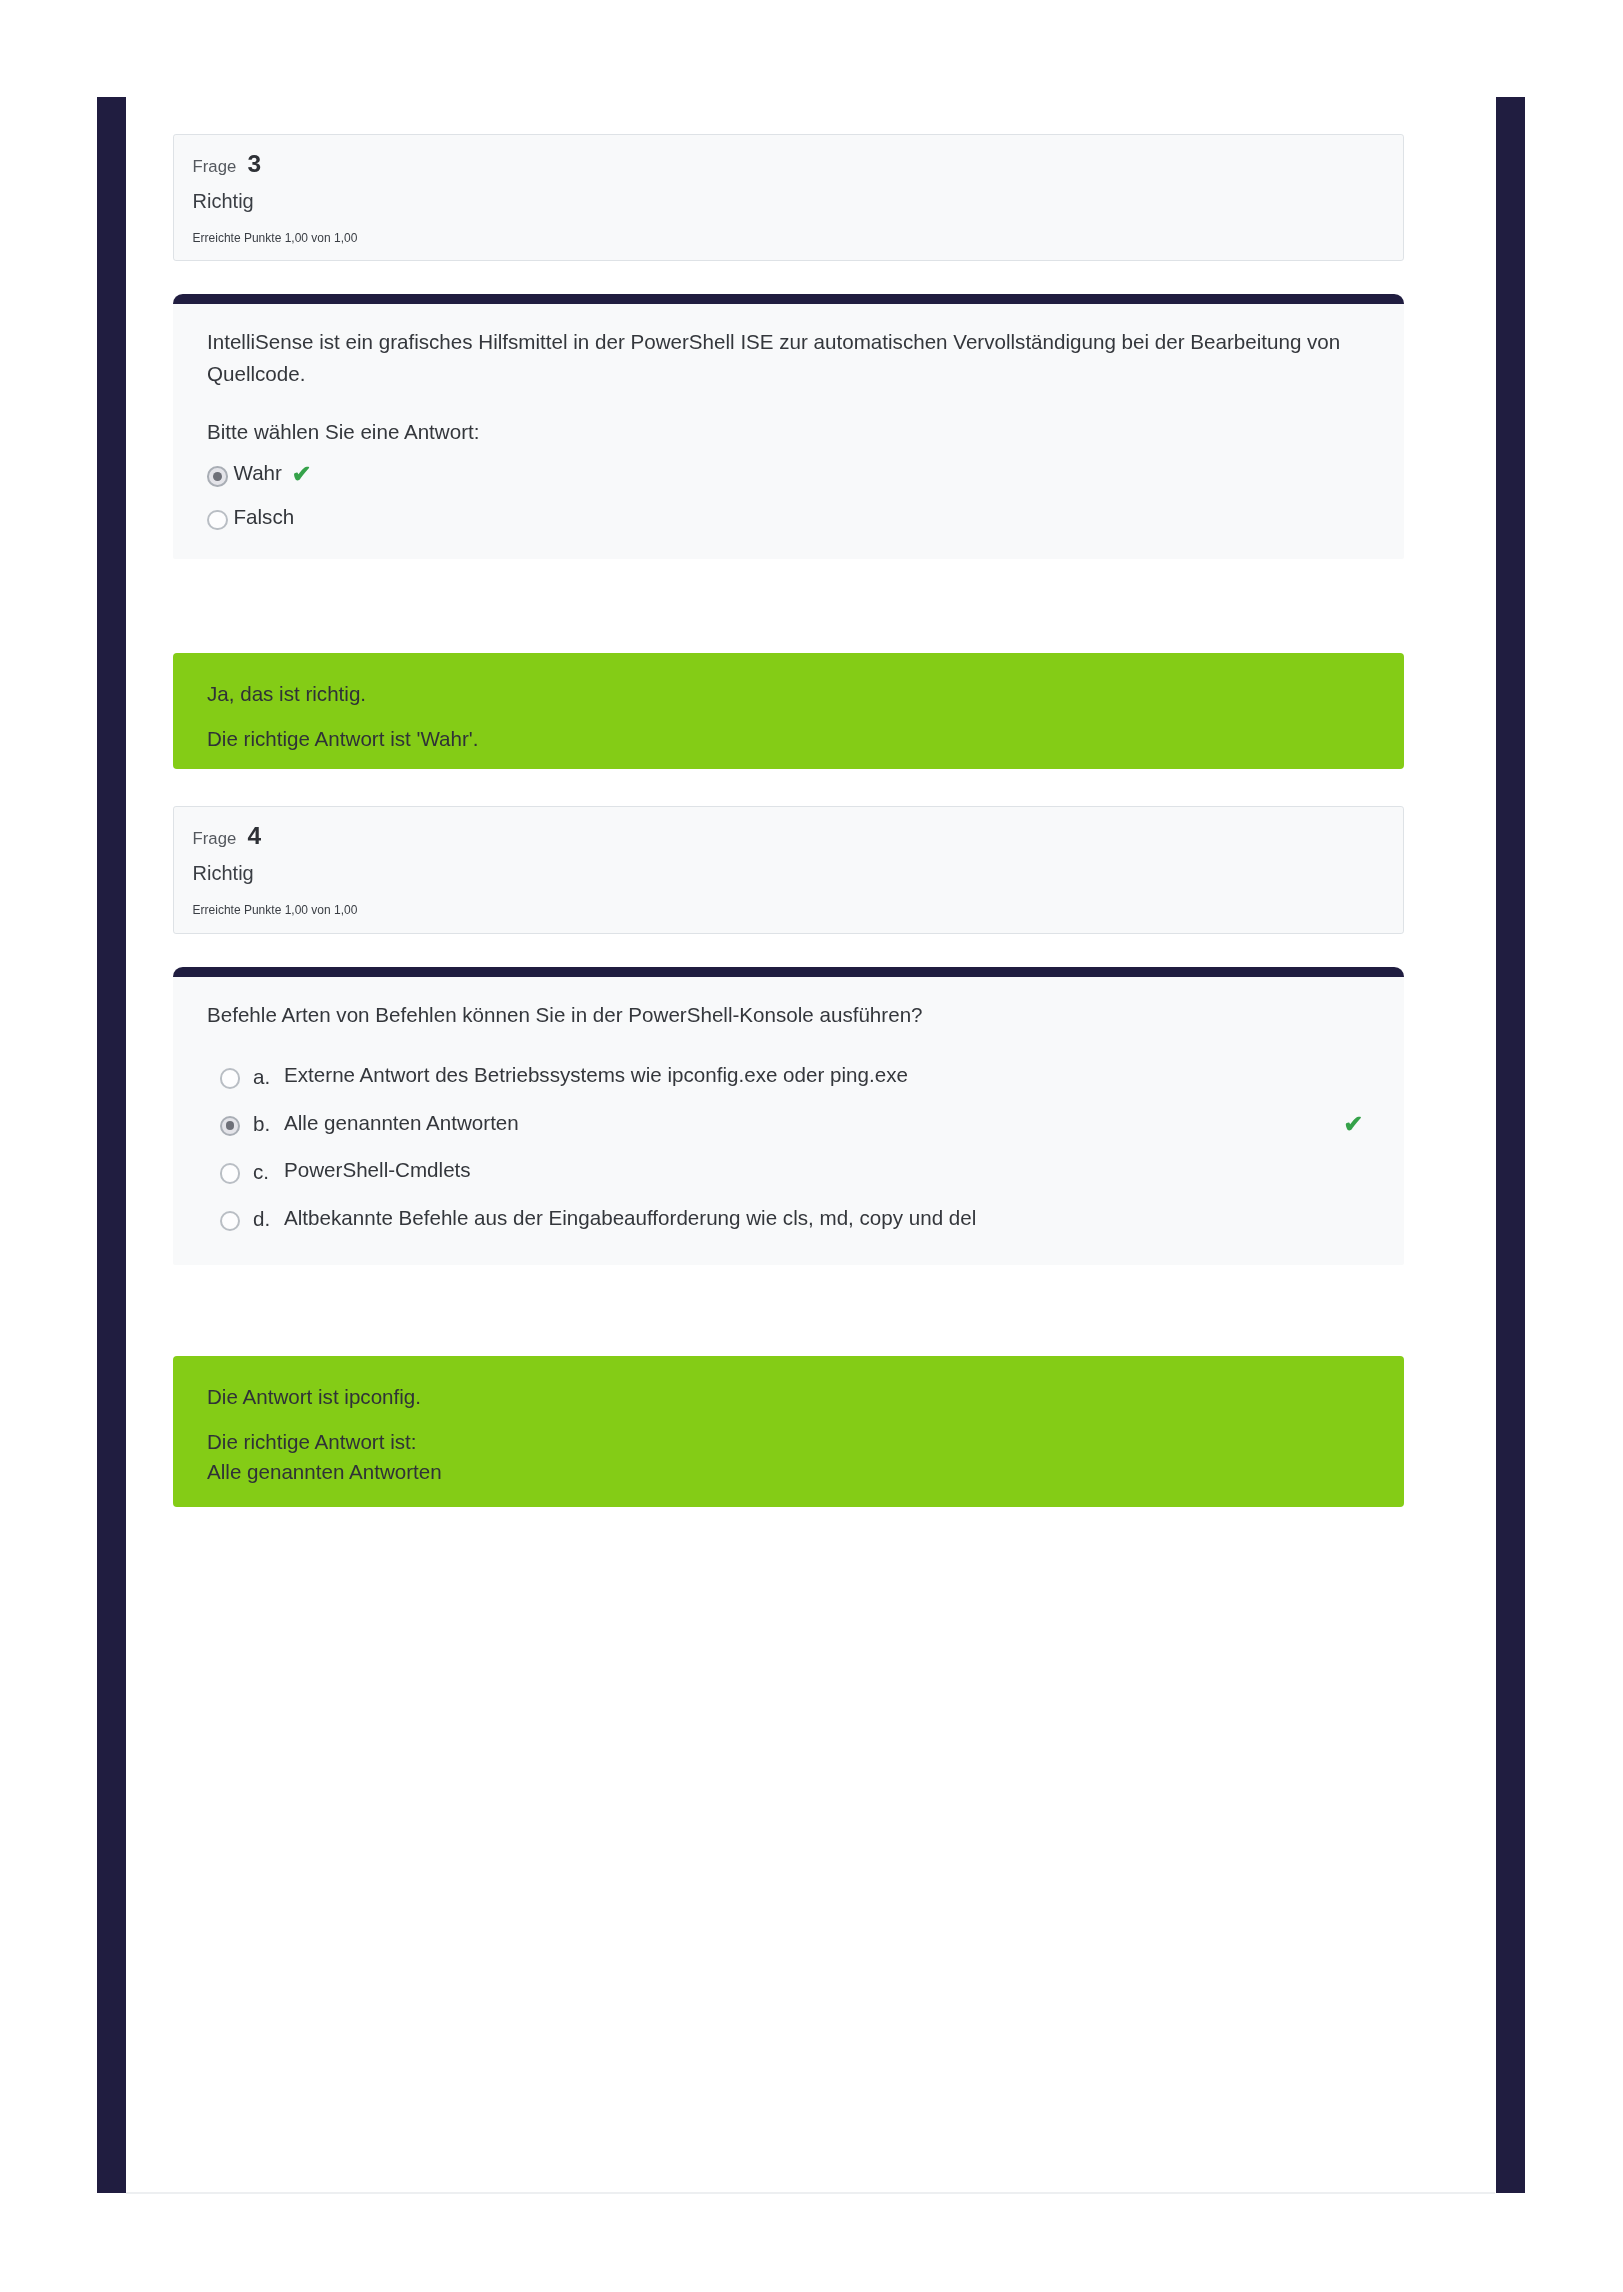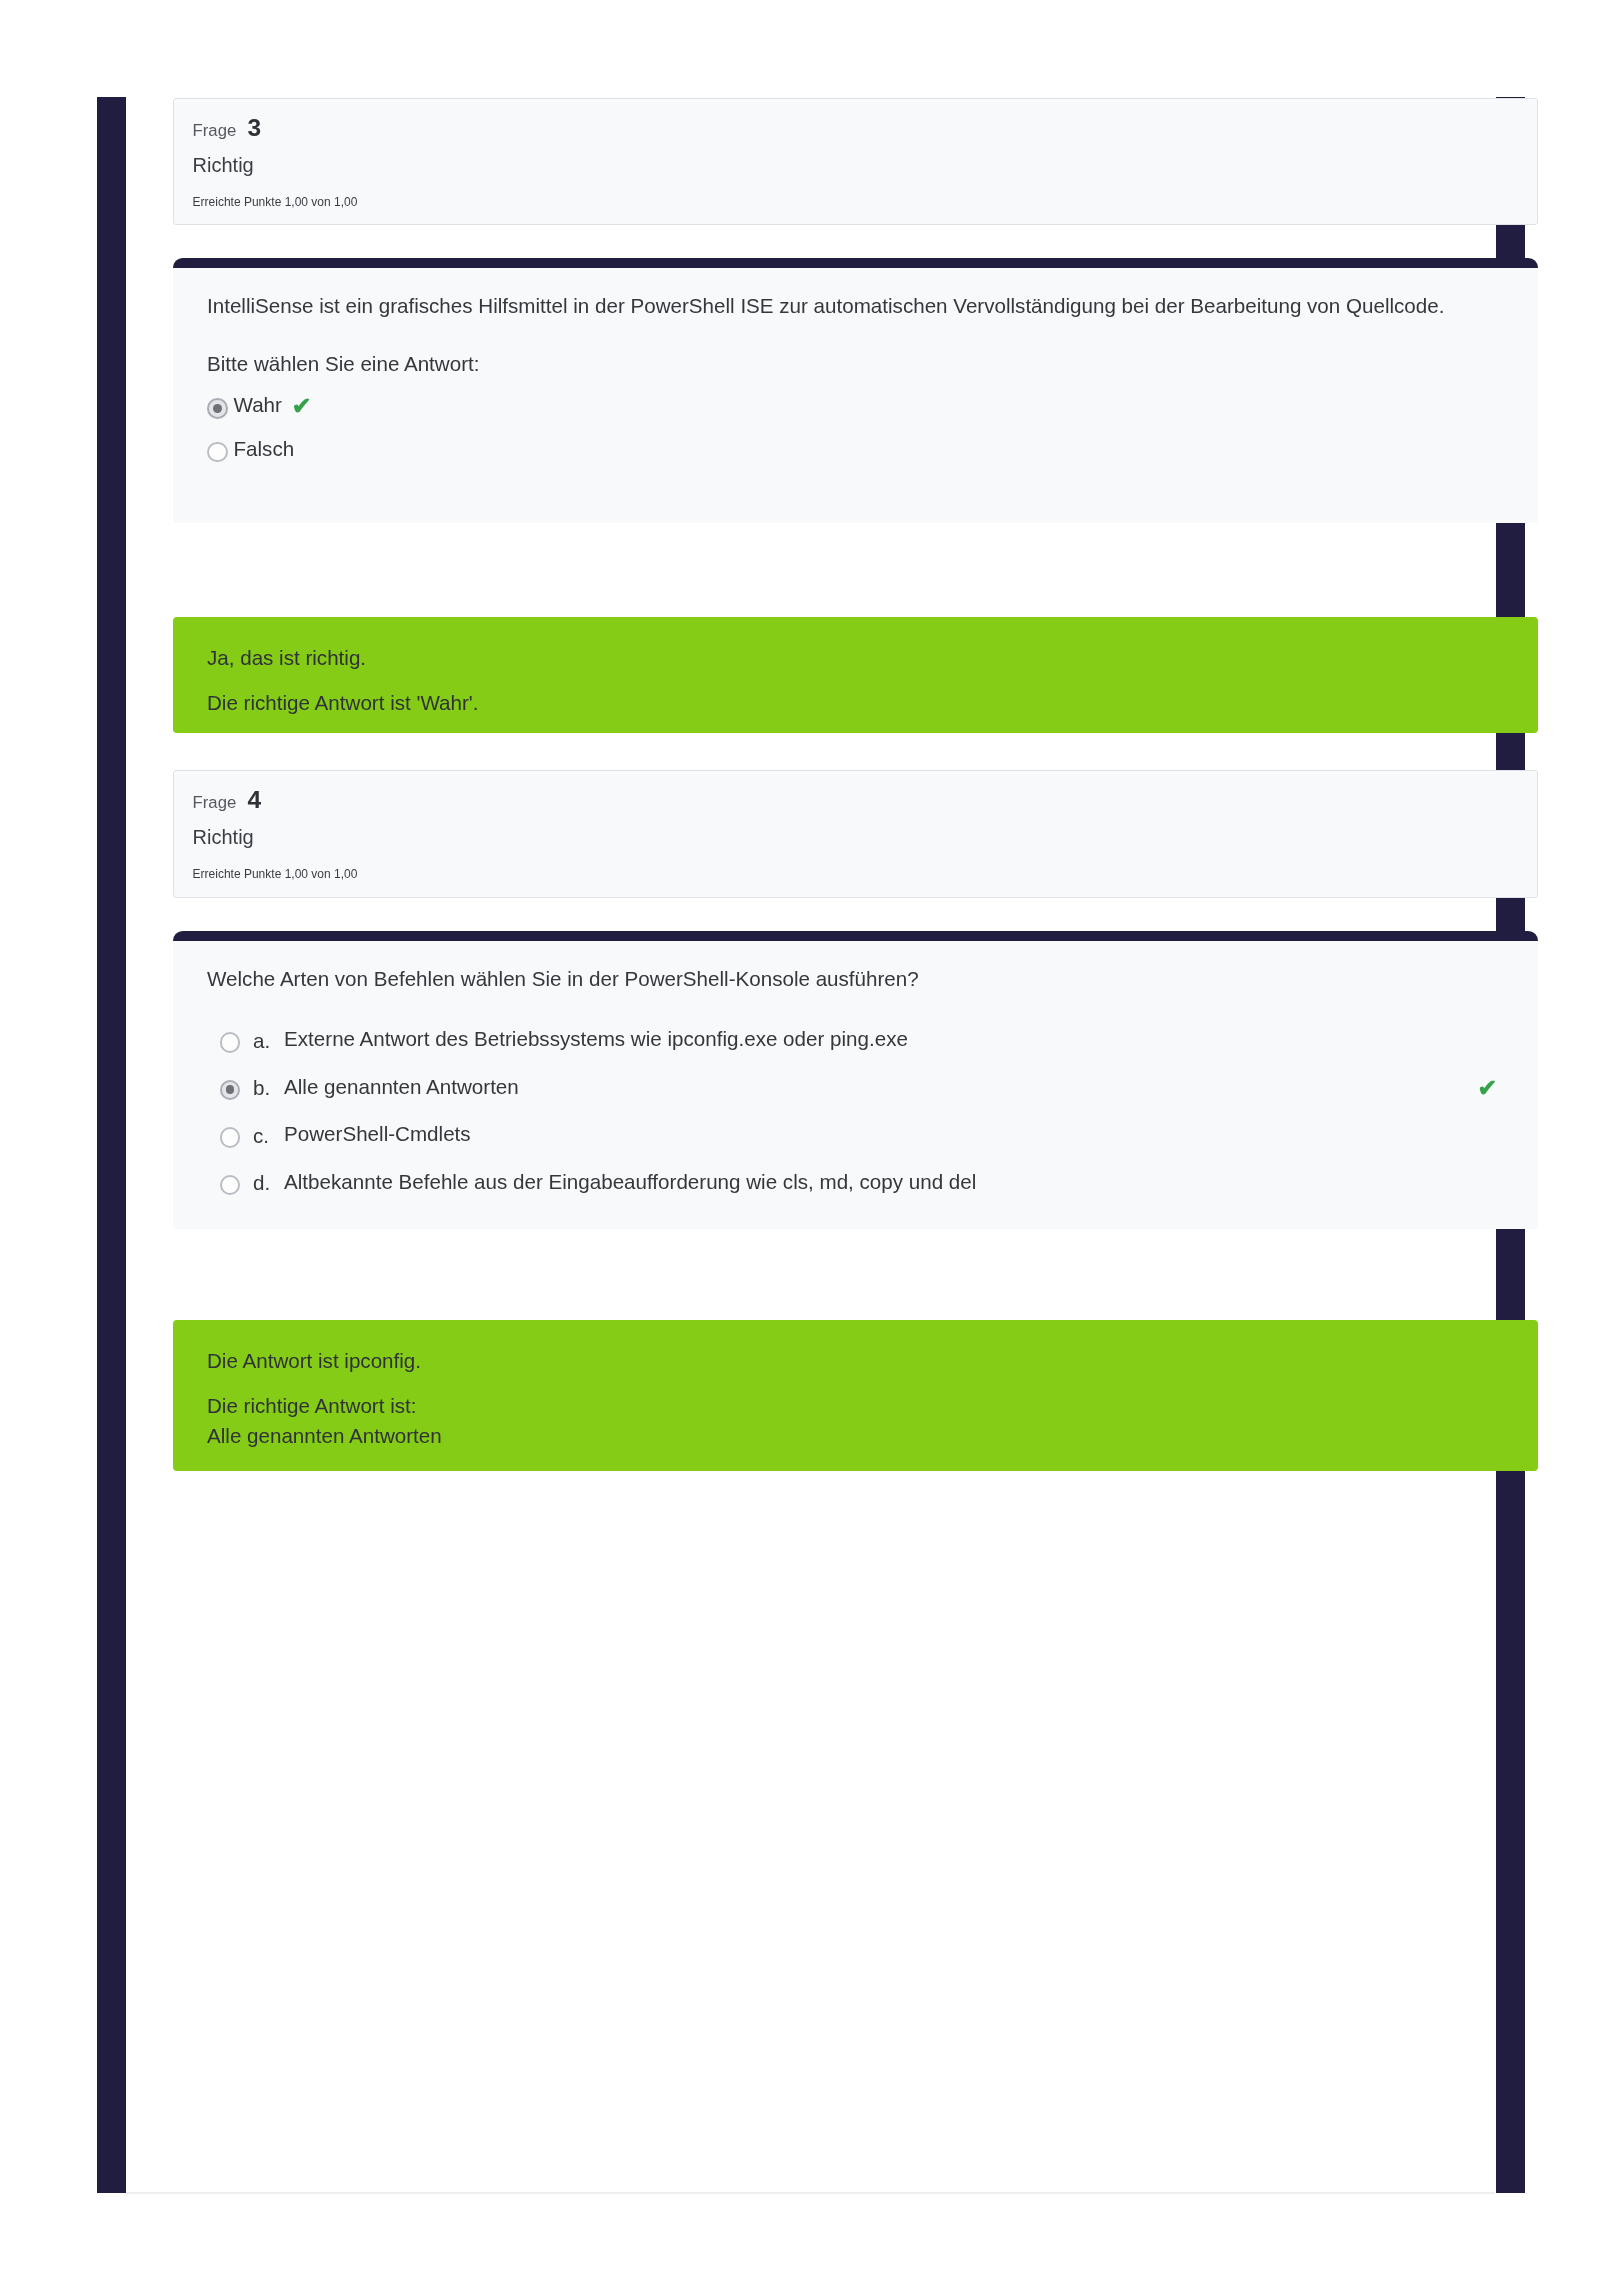--- a/index.html
+++ b/index.html
@@ -26,21 +26,21 @@
 
   .page-bottom-line {
     position: absolute;
     top: 2192px;
     left: 126px;
     width: 1369px;
     height: 2px;
     background: #edeff1;
   }
 
-  section { position: absolute; left: 173px; width: 1365px; }
+  section { position: absolute; left: 173px; width: 1231px; margin-top: 36px; }
 
   
   .qinfo {
     background: #f8f9fa;
     border: 1px solid #dee2e6;
     border-radius: 2.9px;
     padding: 13.7px 18.6px 0 18.6px;
   }
   .frage-line { line-height: 29px; }
   .frage-label { font-size: 16.7px; color: #54585e; }
@@ -149,21 +149,21 @@
   <section class="qinfo" style="top:770px;height:128px">
     <div class="frage-line">
       <span class="frage-label">Frage</span>
       <span class="frage-num">4</span>
     </div>
     <div class="qstate">Richtig</div>
     <div class="qpoints">Erreichte Punkte 1,00 von 1,00</div>
   </section>
 
   <section class="qbox" style="top:931px;height:298px">
-    <div class="qtext">Welche Arten von Befehlen wählen Sie in der PowerShell-Konsole ausführen?</div>
+    <div class="qtext">Befehle Arten von Befehlen können Sie in der PowerShell-Konsole ausführen?</div>
 
     <div class="option lettered">
       <span class="radio"></span>
       <span class="opt-letter">a.</span>
       <span class="opt-text">Externe Antwort des Betriebssystems wie ipconfig.exe oder ping.exe</span>
     </div>
 
     <div class="option lettered">
       <span class="radio selected"></span>
       <span class="opt-letter">b.</span>

